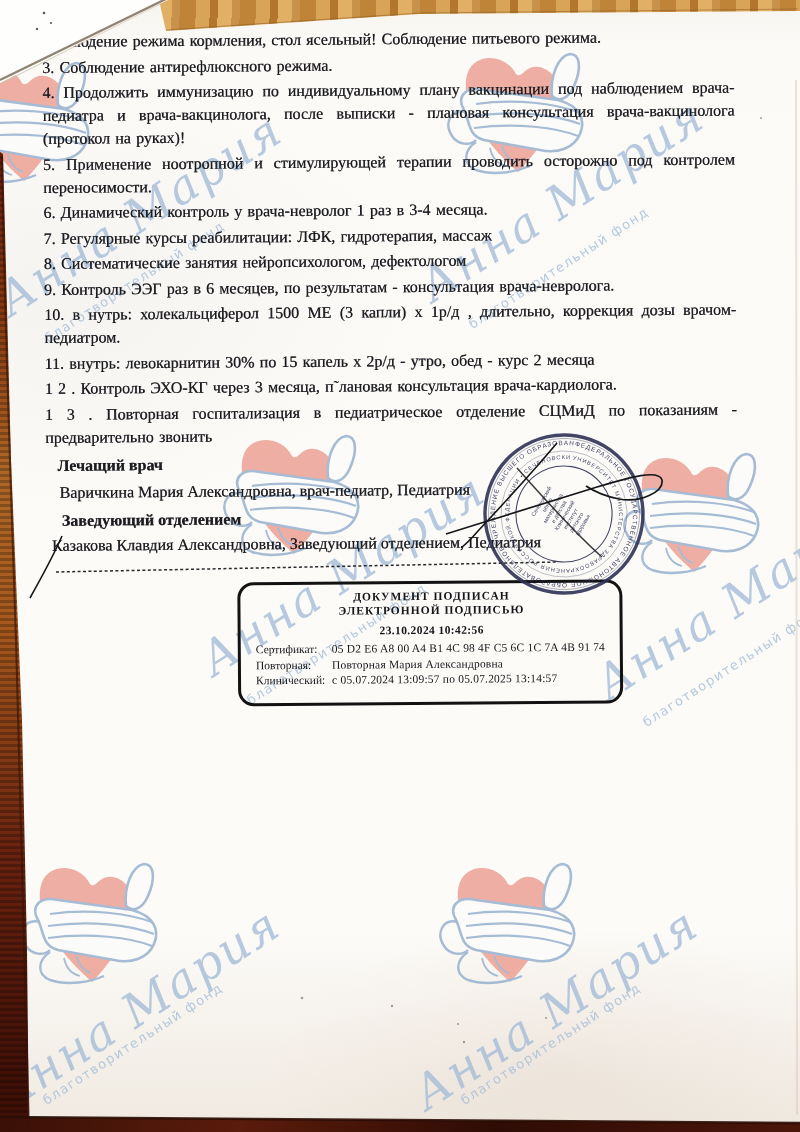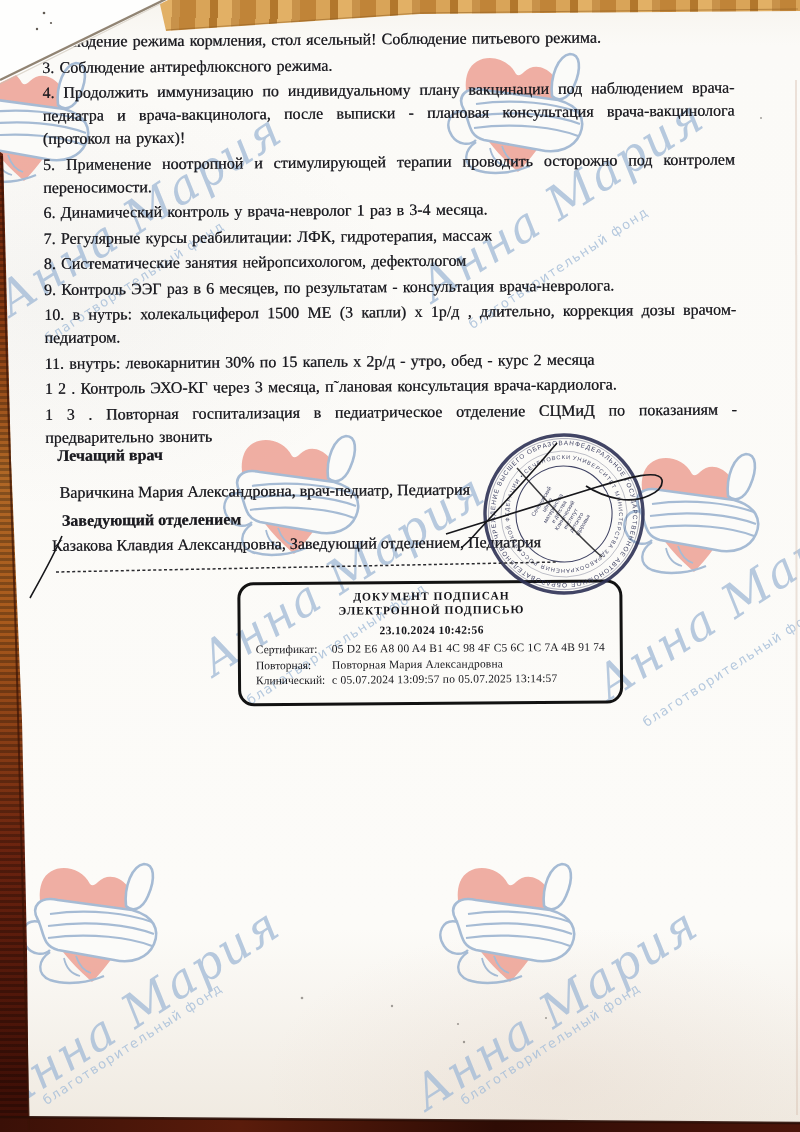--- a/index.html
+++ b/index.html
@@ -121,21 +121,21 @@
       <p>6. Динамический контроль у врача-невролог 1 раз в 3-4 месяца.</p>
       <p>7. Регулярные курсы реабилитации: ЛФК, гидротерапия, массаж</p>
       <p>8. Систематические занятия нейропсихологом, дефектологом</p>
       <p>9. Контроль ЭЭГ раз в 6 месяцев, по результатам - консультация врача-невролога.</p>
       <p>10. в нутрь: холекальциферол 1500 МЕ (3 капли) х 1р/д , длительно, коррекция дозы врачом-педиатром.</p>
       <p>11. внутрь: левокарнитин 30% по 15 капель х 2р/д - утро, обед - курс 2 месяца</p>
       <p>1 2 . Контроль ЭХО-КГ через 3 месяца, п̃ лановая консультация врача-кардиолога.</p>
       <p>1 3 . Повторная госпитализация в педиатрическое отделение СЦМиД по показаниям - предварительно звонить</p>
     </div>
 
-    <div class="sig b" style="left:54px;top:447px">Лечащий врач</div>
+    <div class="sig b" style="left:54px;top:457px">Лечащий врач</div>
     <div class="sig" style="left:56px;top:484px">Варичкина Мария Александровна, врач-педиатр, Педиатрия</div>
     <div class="sig b" style="left:58px;top:512px">Заведующий отделением</div>
     <div class="sig" style="left:48px;top:537px">Казакова Клавдия Александровна, Заведующий отделением, Педиатрия</div>
 
     <div class="esig">
       <div class="t">ДОКУМЕНТ ПОДПИСАН</div>
       <div class="t">ЭЛЕКТРОННОЙ ПОДПИСЬЮ</div>
       <div class="d">23.10.2024 10:42:56</div>
       <div class="rows">
         <div class="row">

